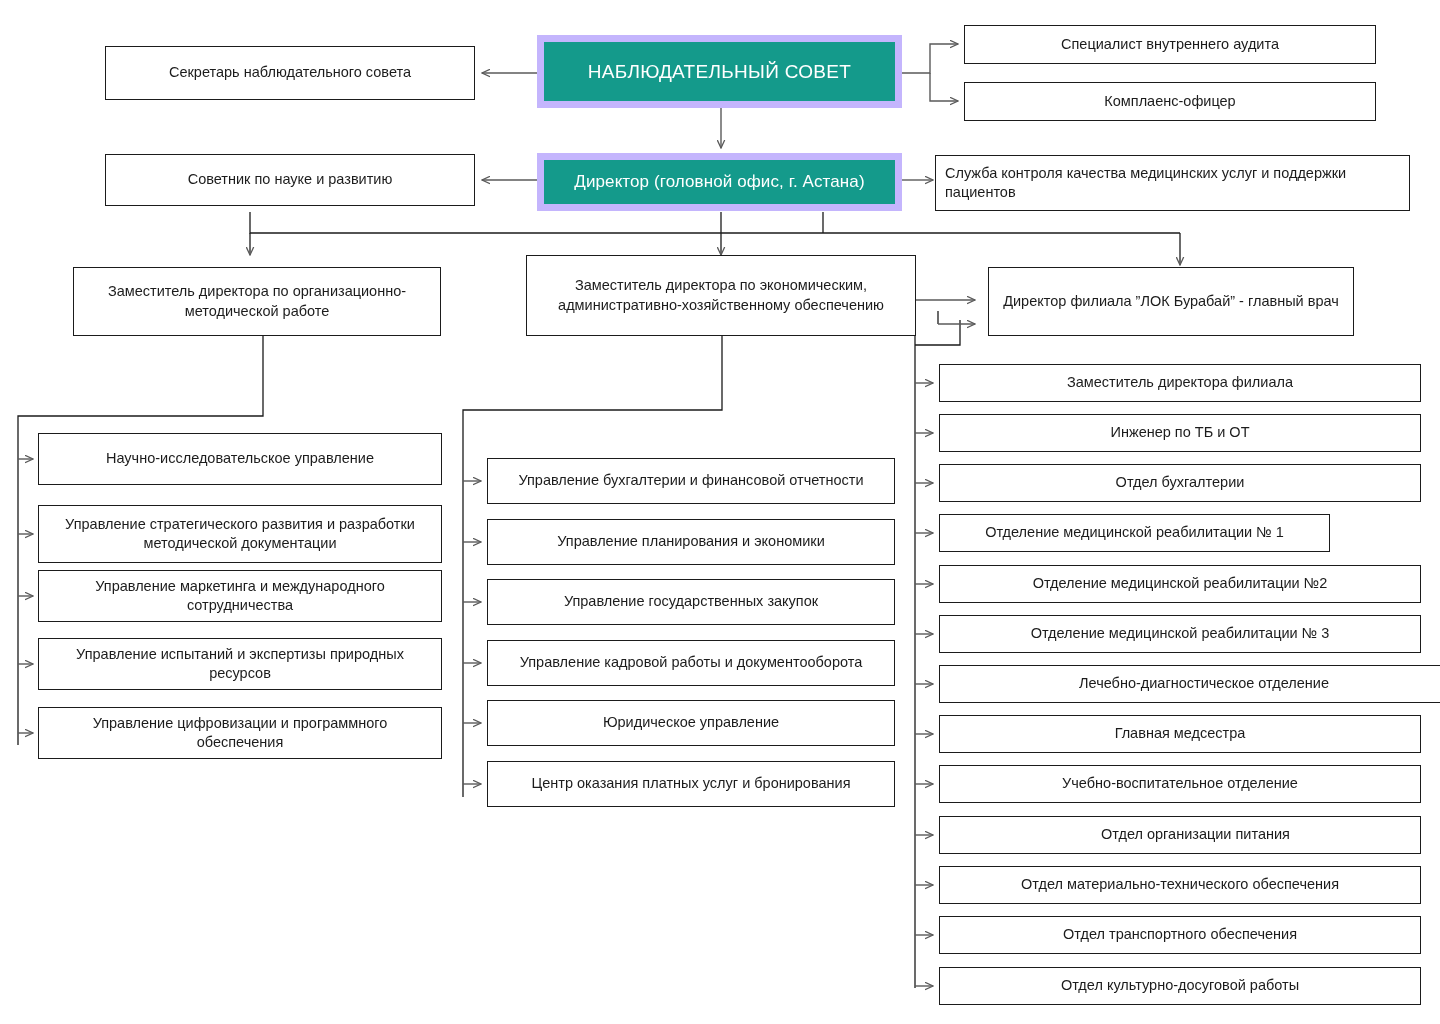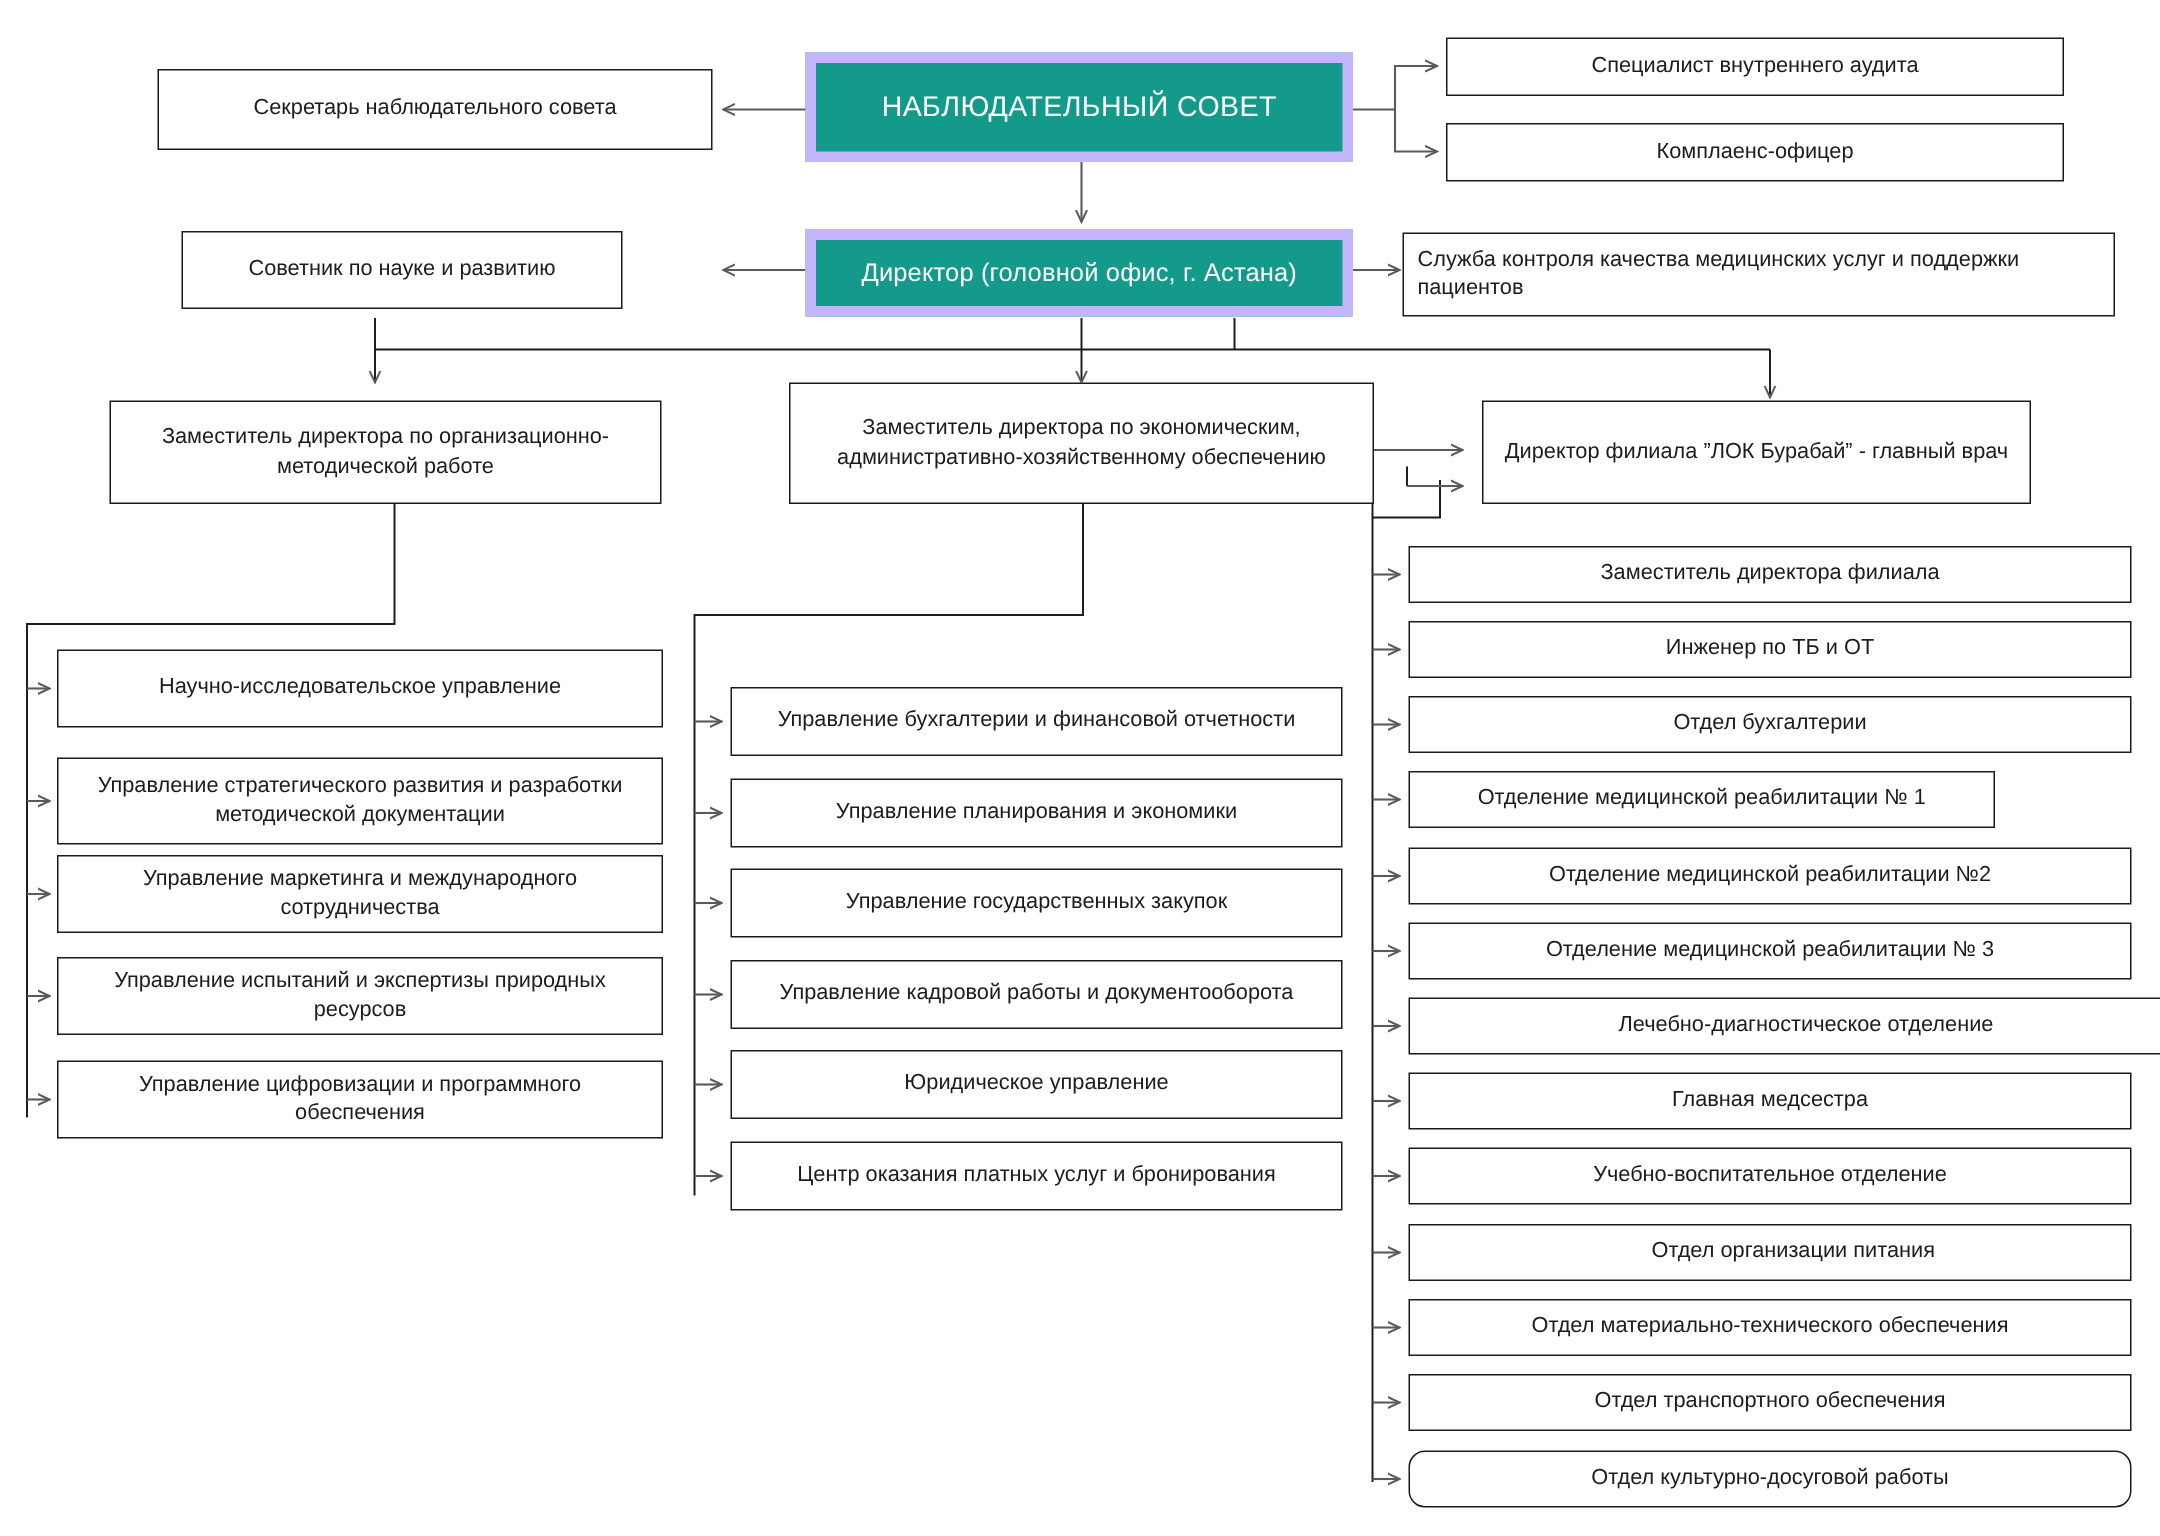--- a/index.html
+++ b/index.html
@@ -162,21 +162,21 @@
   </div>
 
   <div class="node" style="left:964px; top:82px; width:412px; height:39px;">
     <span>Комплаенс-офицер</span>
   </div>
 
   <div class="node accent sub" style="left:537px; top:153px; width:365px; height:58px;">
     <span>Директор (головной офис, г. Астана)</span>
   </div>
 
-  <div class="node" style="left:105px; top:154px; width:294px; height:52px;margin-left:16px;">
+  <div class="node" style="left:105px; top:154px; width:370px; height:52px;">
     <span>Советник по науке и развитию</span>
   </div>
 
   <div class="node" style="left:935px; top:155px; width:475px; height:56px; justify-content:flex-start; text-align:left;">
     <span>Служба контроля качества медицинских услуг и поддержки пациентов</span>
   </div>
 
   <div class="node" style="left:73px; top:267px; width:368px; height:69px;">
     <span>Заместитель директора по организационно-методической работе</span>
   </div>
@@ -253,17 +253,17 @@
   </div>
   <div class="node" style="left:939px; top:816px; width:482px; height:38px;padding-left:40px;">
     <span>Отдел организации питания</span>
   </div>
   <div class="node" style="left:939px; top:866px; width:482px; height:38px;">
     <span>Отдел материально-технического обеспечения</span>
   </div>
   <div class="node" style="left:939px; top:916px; width:482px; height:38px;">
     <span>Отдел транспортного обеспечения</span>
   </div>
-  <div class="node" style="left:939px; top:967px; width:482px; height:38px;border-radius:11px;">
+  <div class="node" style="left:939px; top:967px; width:482px; height:38px;">
     <span>Отдел культурно-досуговой работы</span>
   </div>
 
 </div>
 
 </body></html>

